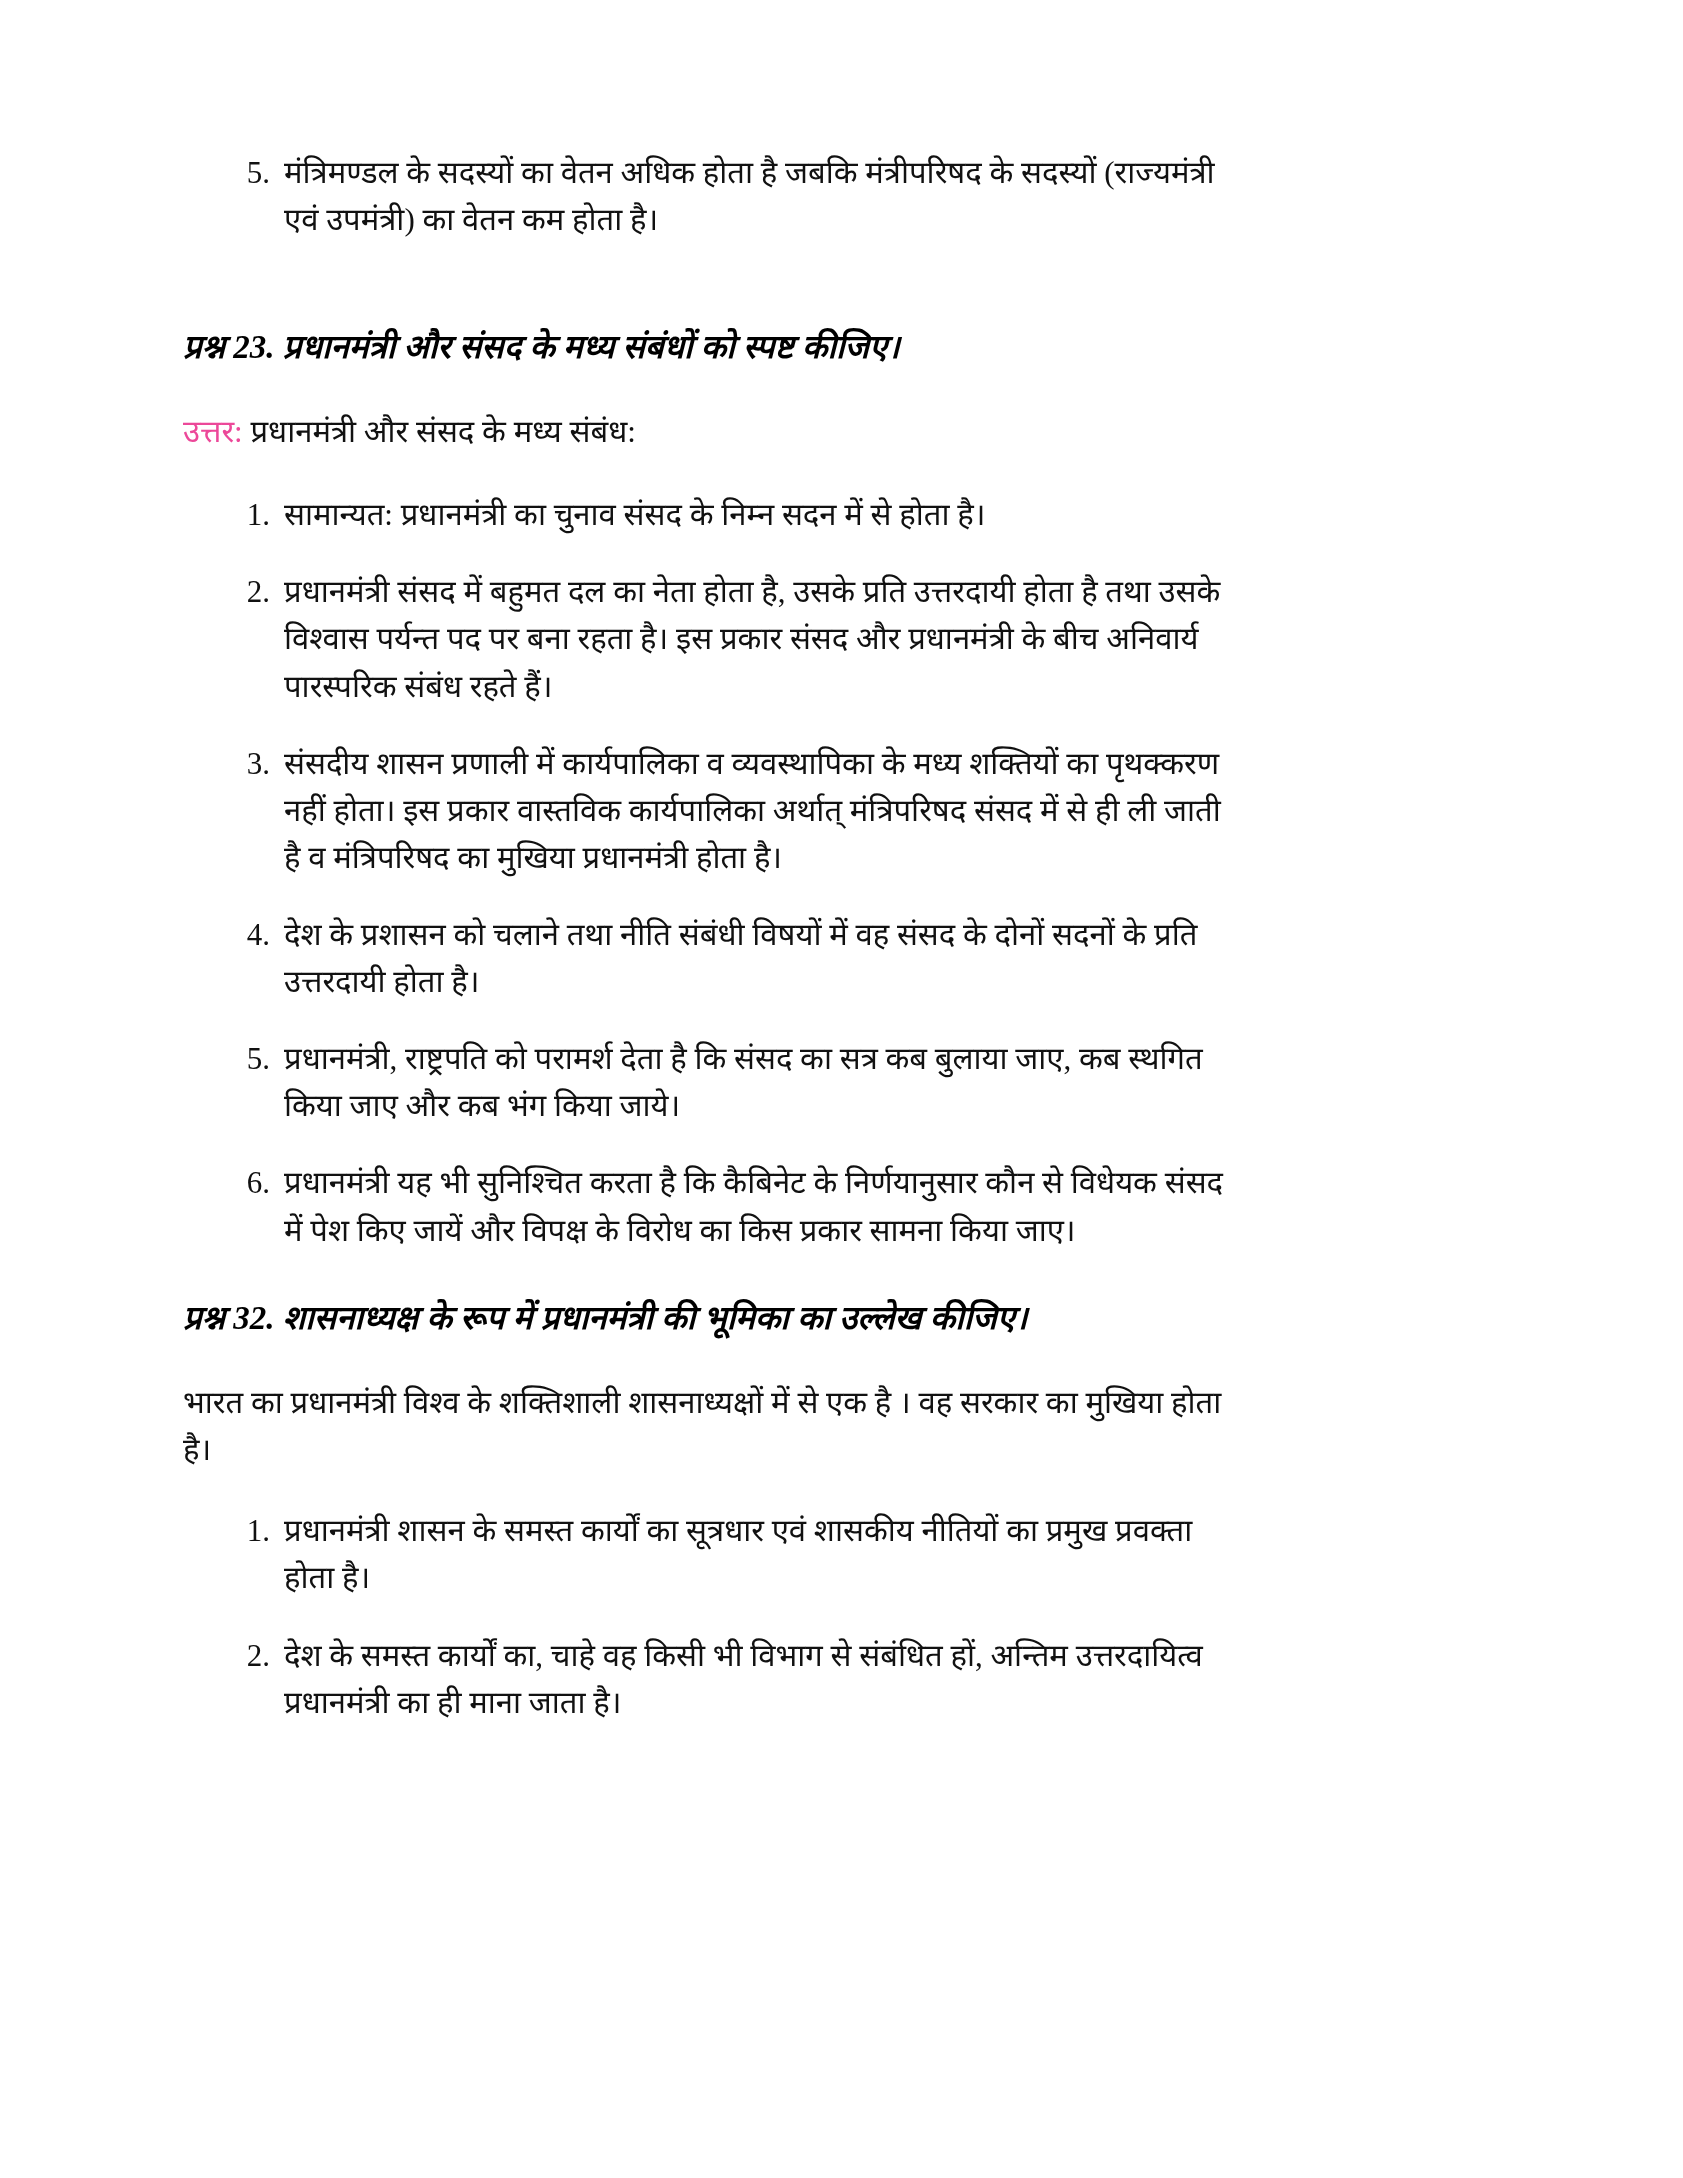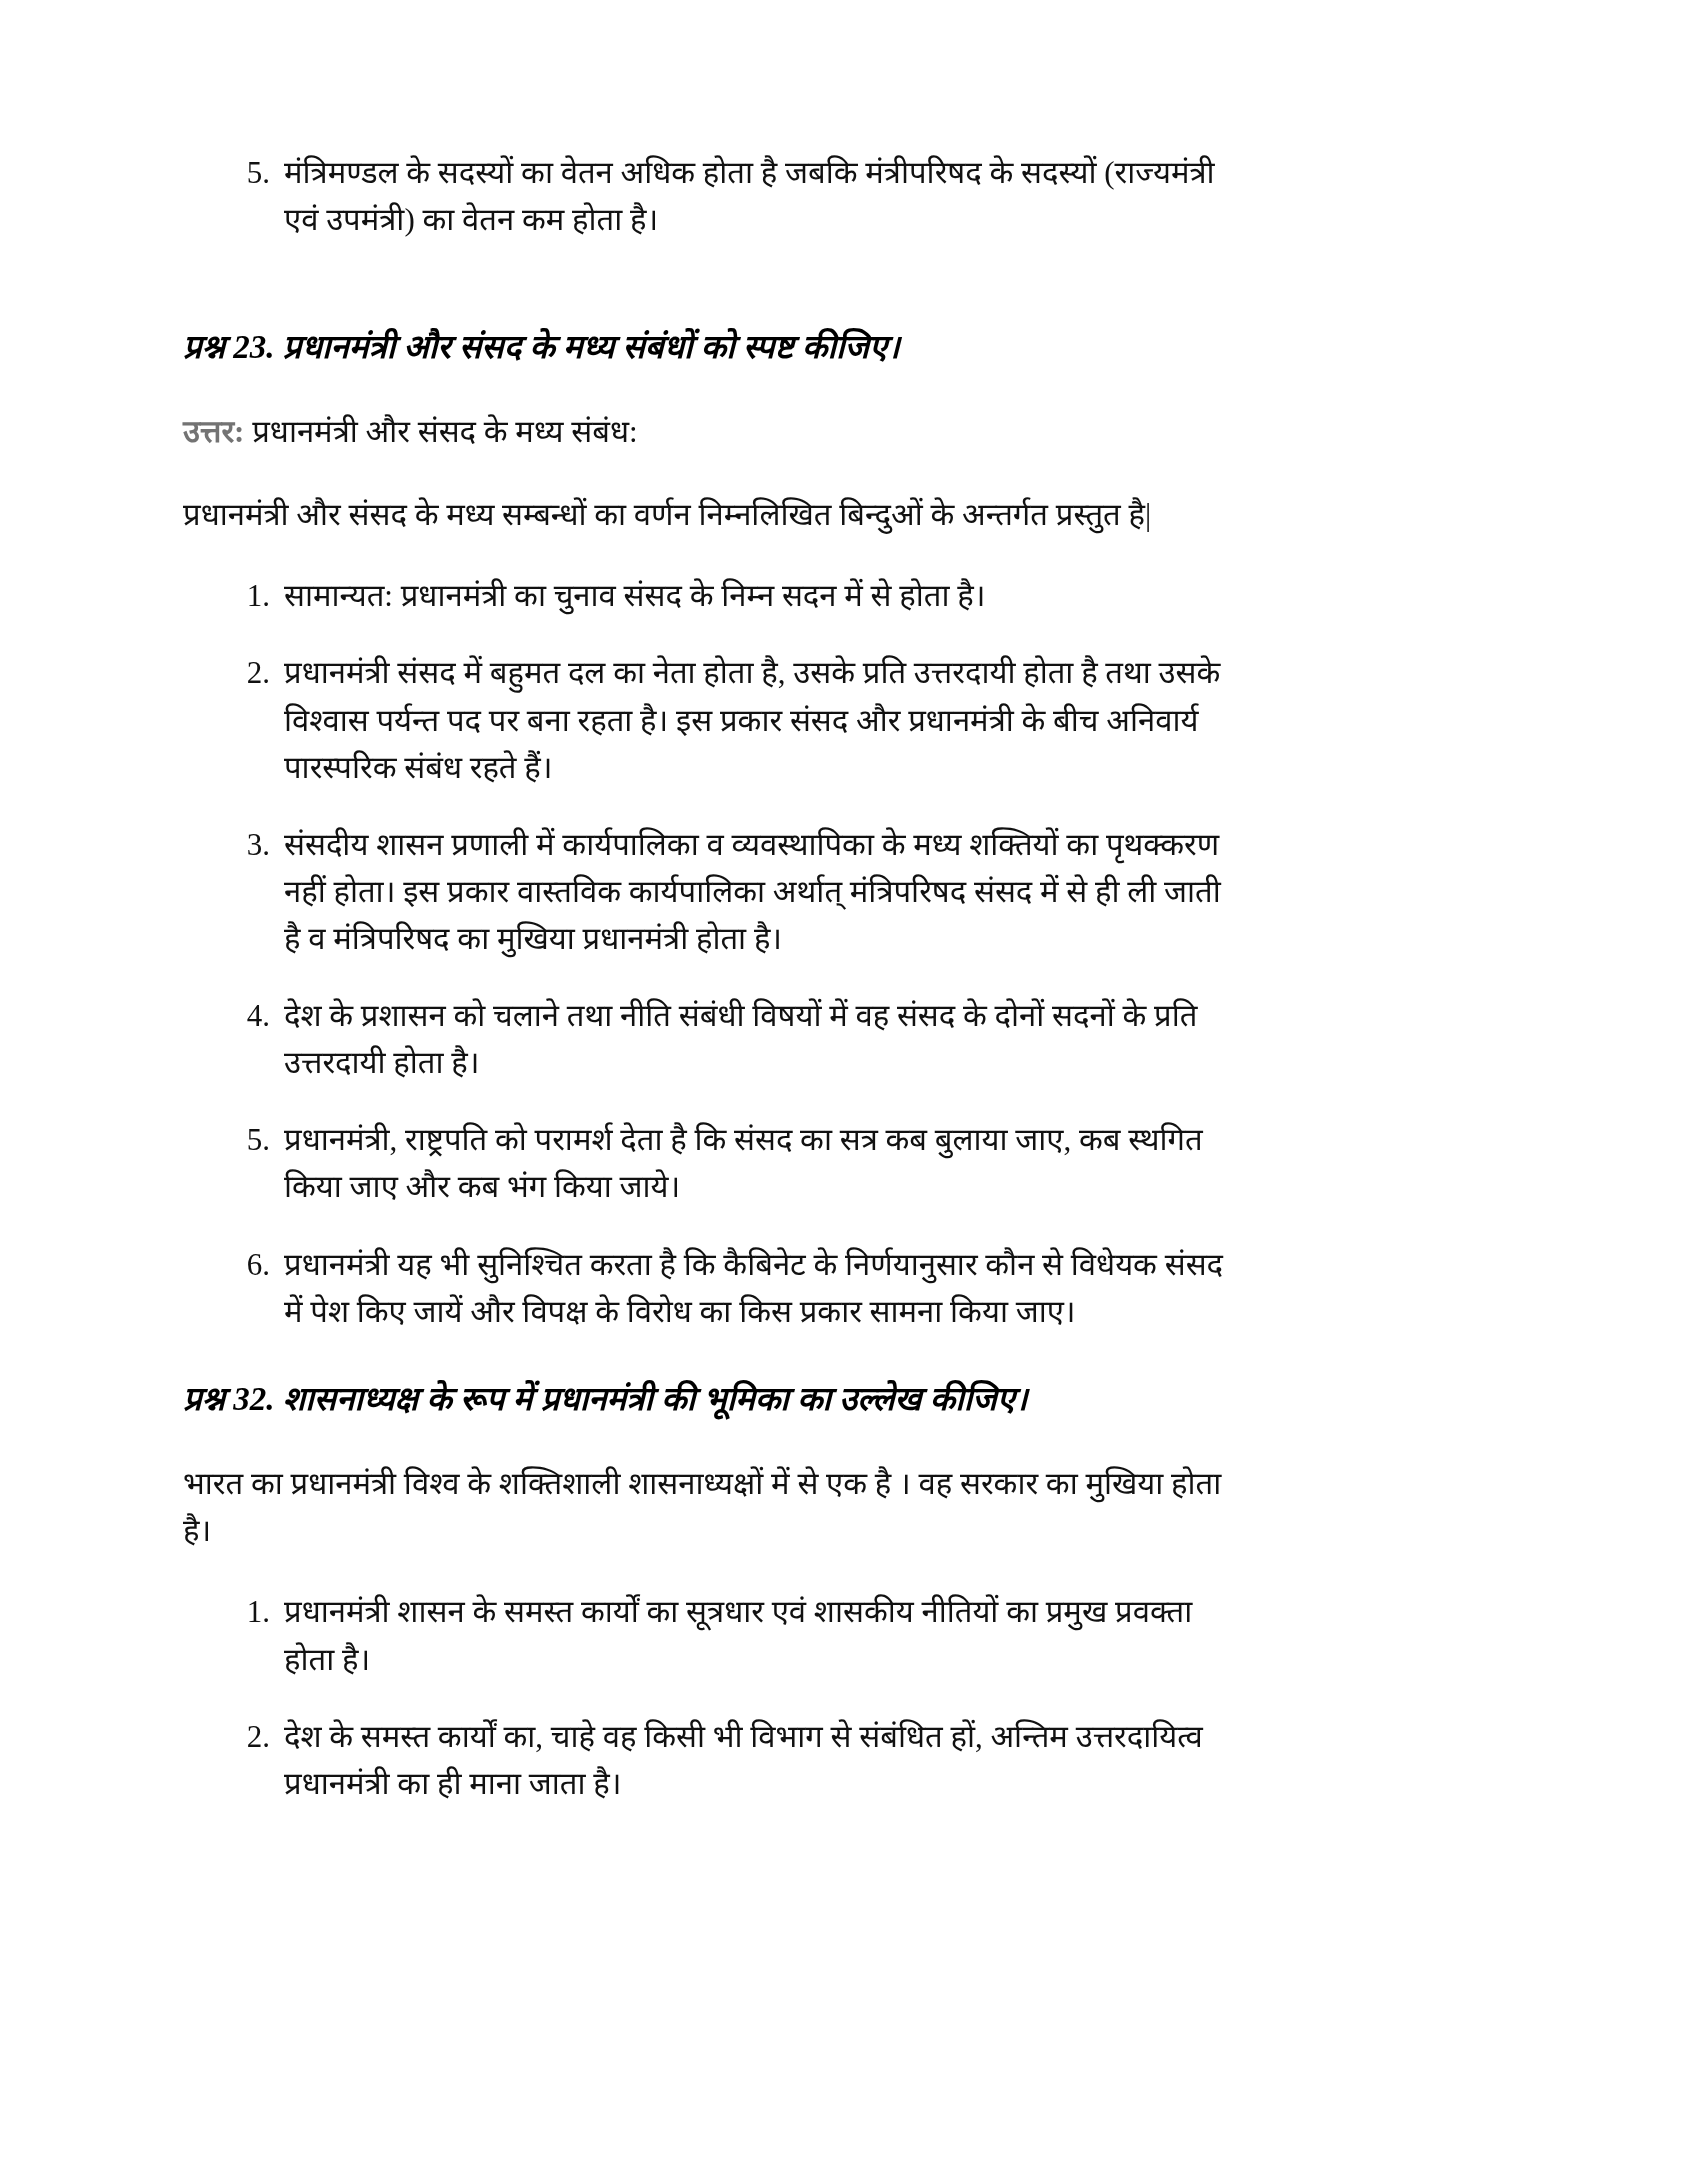--- a/index.html
+++ b/index.html
@@ -38,22 +38,22 @@
     color: #000000;
     margin: 40px 0 36px 0;
     font-style: italic;
   }
   .answer-lead {
     font-size: 31px;
     line-height: 1.5;
     margin: 0 0 36px 0;
   }
   .answer-lead .lead-label {
-    font-weight: bold;
-    color: #737373;
+    font-weight: normal;
+    color: #ec4899;
   }
   
   ol.numlist {
     margin: 0 0 30px 0;
     padding: 0 0 0 95px;
     list-style: none;
     counter-reset: li;
   }
   ol.numlist > li {
     position: relative;
@@ -89,21 +89,20 @@
       <span class="li-text">मंत्रिमण्डल के सदस्यों का वेतन अधिक होता है जबकि मंत्रीपरिषद के सदस्यों (राज्यमंत्री एवं उपमंत्री) का वेतन कम होता है।</span>
     </li>
   </ol>
 
   <div class="spacer-sm"></div>
 
   <h2 class="heading">प्रश्न 23. प्रधानमंत्री और संसद के मध्य संबंधों को स्पष्ट कीजिए।</h2>
 
   <p class="answer-lead"><span class="lead-label">उत्तर:</span><span> प्रधानमंत्री और संसद के मध्य संबंध:</span></p>
 
-  <p class="para">प्रधानमंत्री और संसद के मध्य सम्बन्धों का वर्णन निम्नलिखित बिन्दुओं के अन्तर्गत प्रस्तुत है|</p>
 
   <ol class="numlist list-top-gap">
     <li>
         <span class="li-text">सामान्यत: प्रधानमंत्री का चुनाव संसद के निम्न सदन में से होता है।</span>
       </li>
     <li>
         <span class="li-text">प्रधानमंत्री संसद में बहुमत दल का नेता होता है, उसके प्रति उत्तरदायी होता है तथा उसके विश्वास पर्यन्त पद पर बना रहता है। इस प्रकार संसद और प्रधानमंत्री के बीच अनिवार्य पारस्परिक संबंध रहते हैं।</span>
       </li>
     <li>
         <span class="li-text">संसदीय शासन प्रणाली में कार्यपालिका व व्यवस्थापिका के मध्य शक्तियों का पृथक्करण नहीं होता। इस प्रकार वास्तविक कार्यपालिका अर्थात् मंत्रिपरिषद संसद में से ही ली जाती है व मंत्रिपरिषद का मुखिया प्रधानमंत्री होता है।</span>

